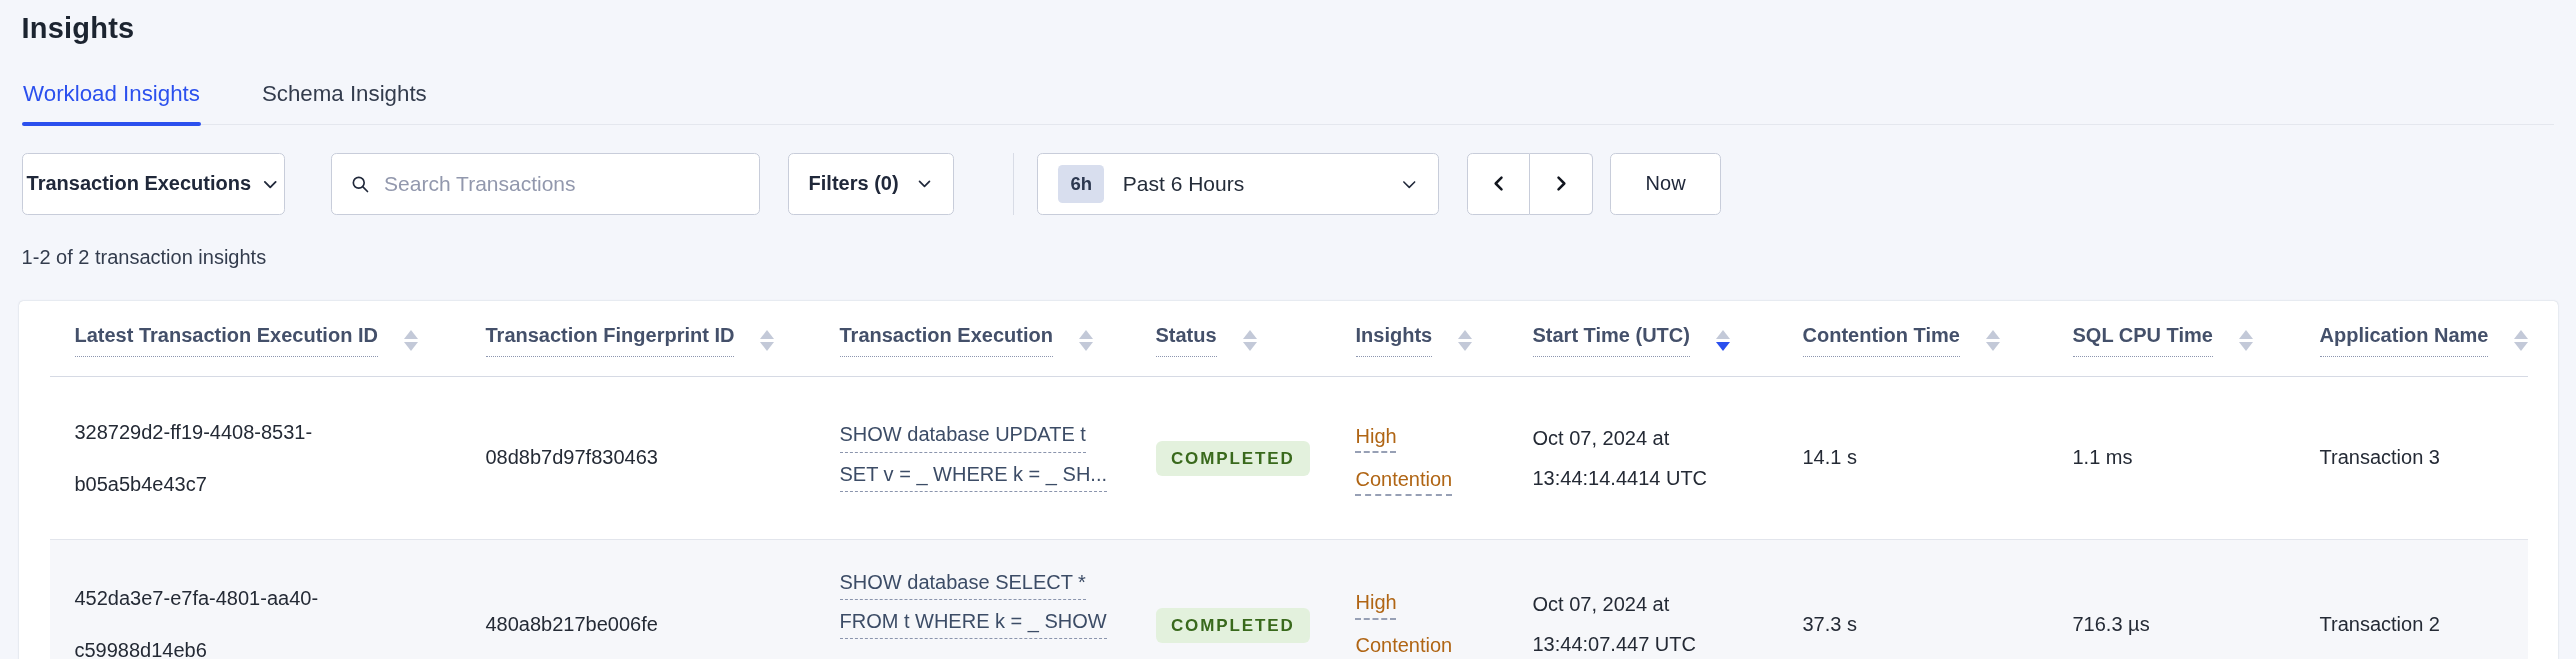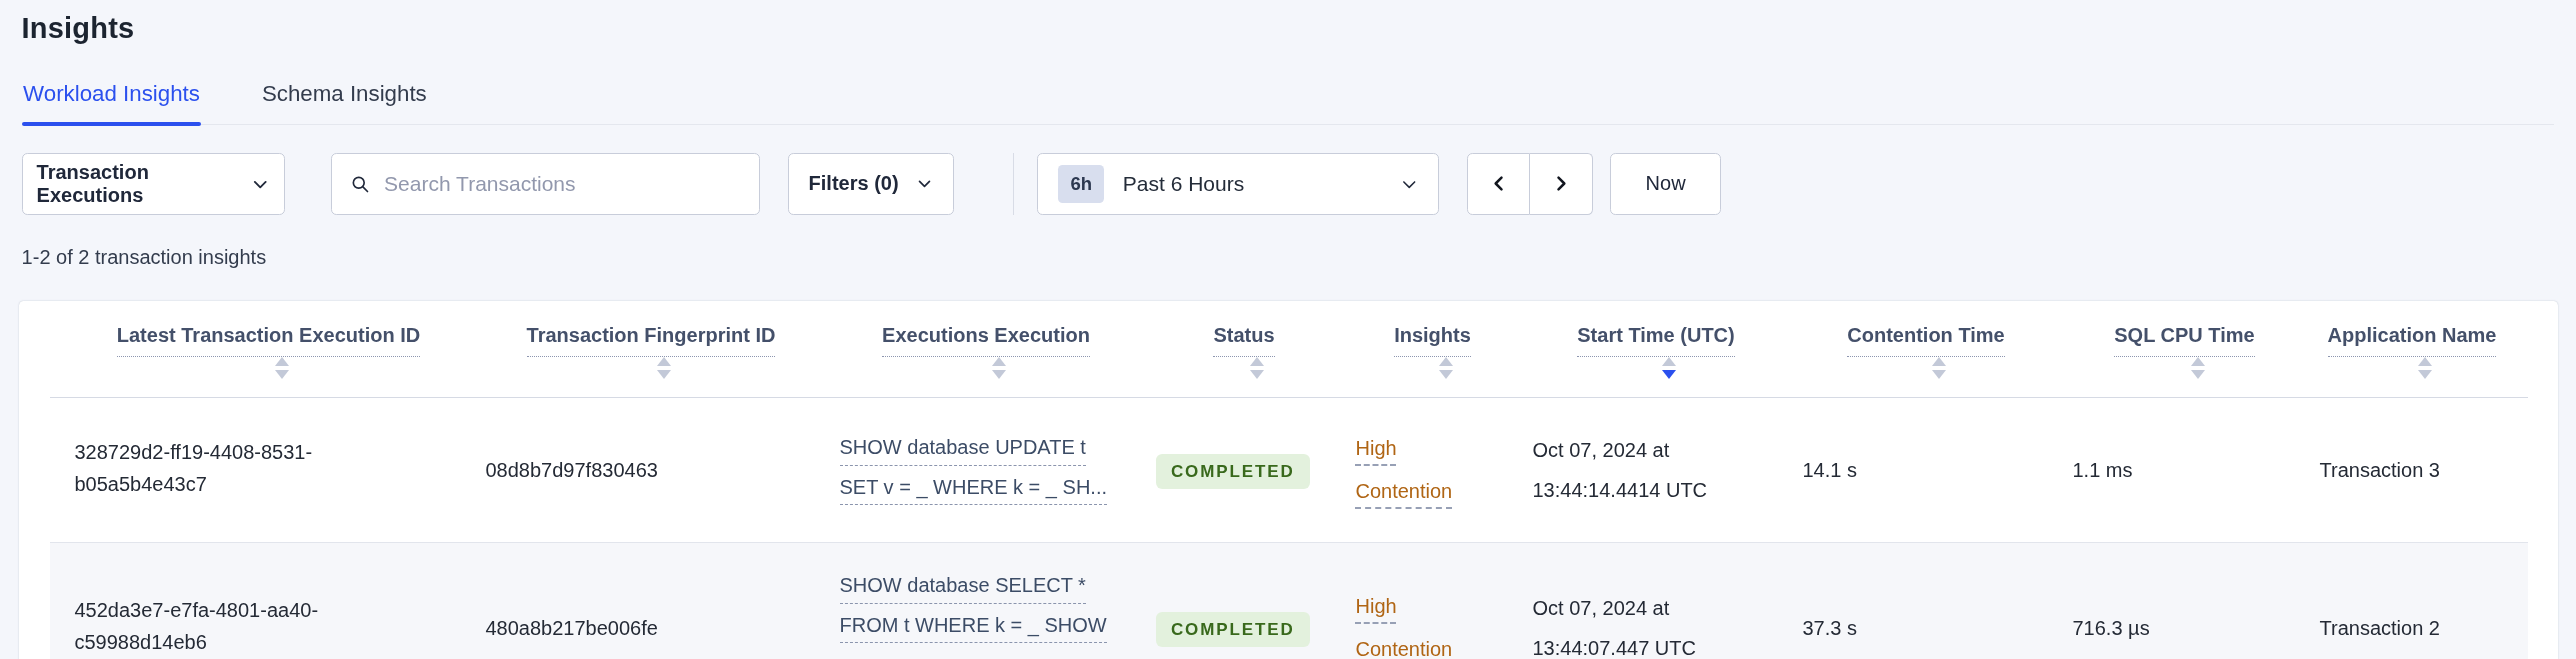--- a/index.html
+++ b/index.html
@@ -56,21 +56,21 @@
   .btn {
     background:#fff;
     border:0.8px solid #c8cdda;
     border-radius:5.4px;
     display:flex;
     align-items:center;
     font-size:20px;
     color:#20283a;
     cursor:pointer;
   }
-  .type-btn { width:263px; padding:0 14px; font-weight:600; justify-content:space-between; }
+  .type-btn { width:263px; padding:0 4px; font-weight:600; justify-content:space-between; }
   .search-box {
     margin-left:46px;
     width:429px;
     background:#fff;
     border:0.8px solid #c8cdda;
     border-radius:5.4px;
     display:flex;
     align-items:center;
     padding:0 18.5px;
     gap:14px;
@@ -118,21 +118,21 @@
     width:100%;
     table-layout:fixed;
     border-collapse:collapse;
   }
   th {
     text-align:left;
     vertical-align:middle;
     padding:23px 23px 18.5px 0;
     border-bottom:0.8px solid #d6dae4;
   }
-  .th-inner { display:flex; align-items:center;flex-direction:column; }
+  .th-inner { display:flex; align-items:center; }
   .th-label {
     font-size:20px;
     font-weight:700;
     color:#44506a;
     padding-bottom:9.2px;
     border-bottom:1.5px dotted #8d96af;
     white-space:nowrap;
     cursor:pointer;
   }
   .sort { margin-left:26px; display:flex; flex-direction:column; gap:3.9px; cursor:pointer; }
@@ -144,21 +144,21 @@
     vertical-align:middle;
     padding:29px 23px 29px 0;
     border-bottom:0.8px solid #e2e5ec;
     font-size:20px;
     color:#242a35;
     line-height:39px;
   }
   th.first, td.first { padding-left:25px; }
   tr.shaded td { background:#f6f7fa; }
 
-  .id-wrap { display:inline-block; max-width:254px; overflow-wrap:break-word; line-height:32px; }
+  .id-wrap { display:inline-block; max-width:254px; overflow-wrap:break-word; line-height:52px; }
 
   .query-link { display:inline-block; cursor:pointer; color:#3c4c66; text-decoration:none; }
   .query-line {
     width:fit-content;
     padding-bottom:4.6px;
     margin-bottom:7.7px;
     border-bottom:1.5px dashed #8b95ad;
     line-height:26px;
     white-space:nowrap;
   }
@@ -296,21 +296,21 @@
             <div class="th-inner">
               <span class="th-label">Transaction Fingerprint ID</span>
               <span class="sort">
                 <i class="tri-up"></i>
                 <i class="tri-down"></i>
               </span>
             </div>
           </th>
         <th>
             <div class="th-inner">
-              <span class="th-label">Executions Execution</span>
+              <span class="th-label">Transaction Execution</span>
               <span class="sort">
                 <i class="tri-up"></i>
                 <i class="tri-down"></i>
               </span>
             </div>
           </th>
         <th>
             <div class="th-inner">
               <span class="th-label">Status</span>
               <span class="sort">

